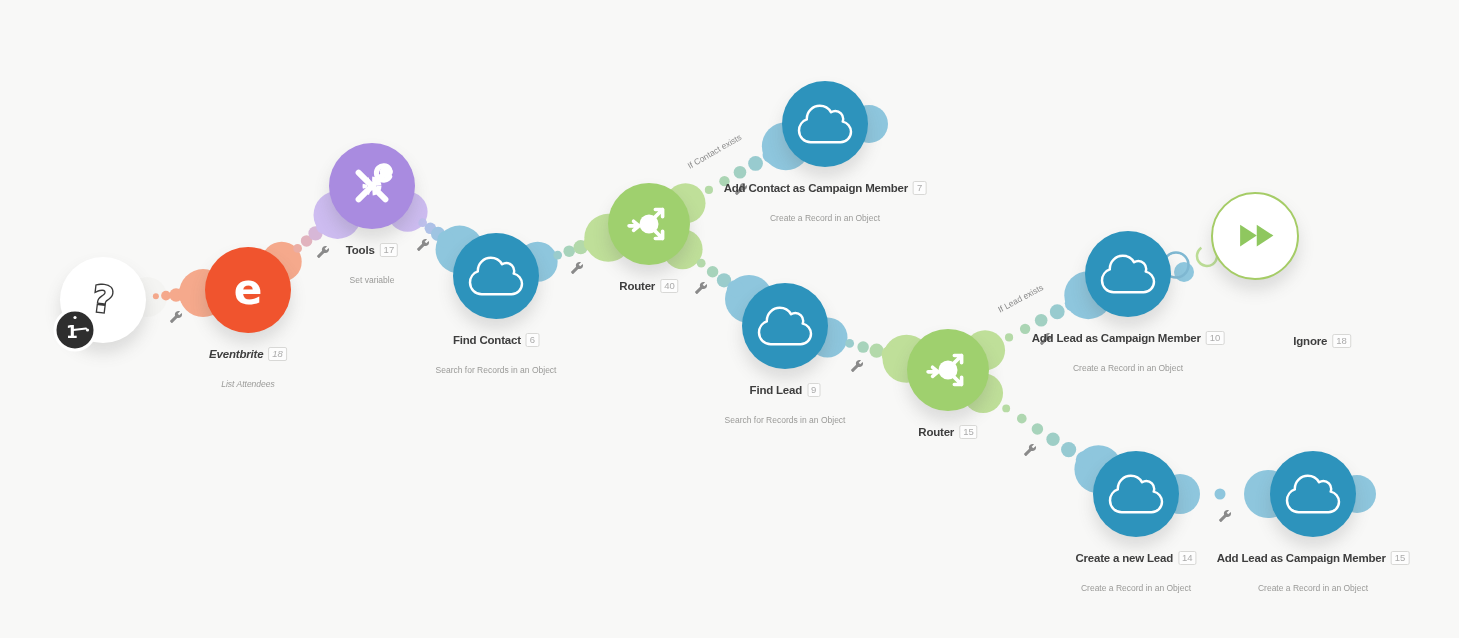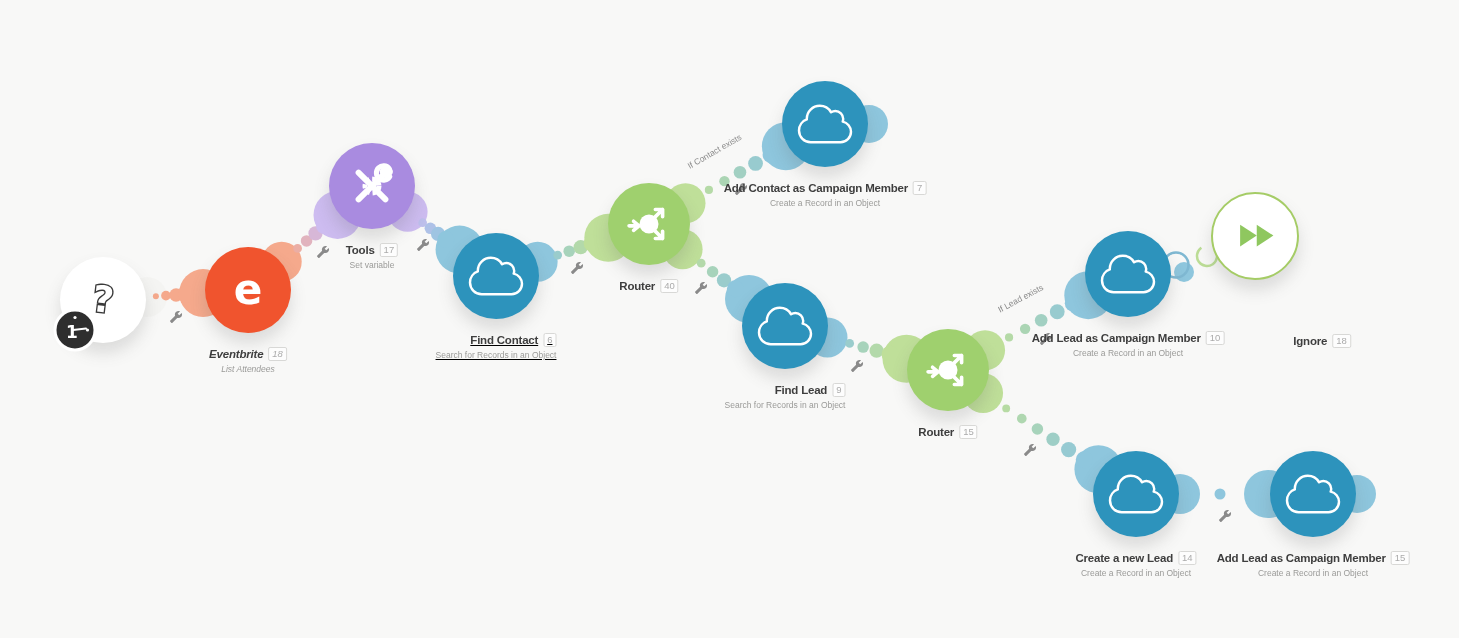--- a/index.html
+++ b/index.html
@@ -3,25 +3,25 @@
 <meta charset="utf-8">
 <style>
   html,body{margin:0;padding:0;background:#f8f8f7;font-family:"Liberation Sans",sans-serif;}
   #canvas{position:relative;width:1459px;height:638px;background:#f8f8f7;overflow:hidden;}
   #wires{position:absolute;left:0;top:0;z-index:1;}
   .node{position:absolute;border-radius:50%;display:flex;align-items:center;justify-content:center;
         box-shadow:0 10px 16px rgba(90,90,90,.18);z-index:2;box-sizing:border-box;}
   .node svg{display:block;overflow:visible;}
   .clock{position:absolute;width:46px;height:46px;z-index:3;}
   .module-label{position:absolute;transform:translateX(-50%);text-align:center;white-space:nowrap;z-index:4;}
-  .label-row{display:flex;align-items:center;justify-content:flex-end;gap:5px;}
+  .label-row{display:flex;align-items:center;justify-content:center;gap:5px;}
   .lbl{font-size:11.5px;font-weight:bold;color:#3E3E3E;letter-spacing:-0.2px;}
   .badge{font-size:9.5px;color:#ABABAB;border:1px solid #D8D8D6;border-radius:2px;padding:0 3px;
          line-height:12px;background:rgba(255,255,255,.7);font-weight:normal;}
-  .sub{font-size:8.5px;color:#9A9A98;margin-top:3px;}
+  .sub{font-size:8.5px;color:#9A9A98;margin-top:18px;}
   .conn-label{font-size:8.5px;fill:#8A8A8A;}
 </style>
 </head>
 <body>
 
 <div id="canvas">
   <svg id="wires" width="1459" height="638" viewBox="0 0 1459 638">
       <g>
         <circle cx="146.89573445061126" cy="296.9727079689234" r="20" fill="#F4F4F2"></circle>
         <circle cx="203.10663522096576" cy="293.096094122692" r="24" fill="#F5A98C"></circle>
@@ -180,21 +180,21 @@
         </div>
         <div class="sub">Set variable</div>
       </div>
       <div class="node" style="left: 453px; top: 233px; height: 86px; width: 86px; background: rgb(45, 147, 188);">
         <span>
           <svg viewBox="0 0 640 512" width="52" height="42" style="overflow:visible">
             <path d="M0 336c0 79.5 64.5 144 144 144h368c70.7 0 128-57.3 128-128 0-61.9-44-113.6-102.4-125.4 4.1-10.7 6.4-22.4 6.4-34.6 0-53-43-96-96-96-19.7 0-38.1 6-53.3 16.2C367 64.2 315.3 32 256 32c-88.4 0-160 71.6-160 160 0 2.7.1 5.4.2 8.1C40.2 219.8 0 273.2 0 336z" fill="none" stroke="#ffffff" stroke-width="30" stroke-linejoin="round"></path>
           </svg>
         </span>
       </div>
-      <div class="module-label" style="left: 496px; top: 333px; text-decoration: underline;">
+      <div class="module-label" style="left: 496px; top: 333px;">
         <div class="label-row">
           <span class="lbl">Find Contact</span>
           <span class="badge">6</span>
         </div>
         <div class="sub">Search for Records in an Object</div>
       </div>
       <div class="node" style="left: 608px; top: 183px; height: 82px; width: 82px; background: rgb(159, 208, 110);">
         <span>
           <svg viewBox="0 0 64 64" width="58" height="58">
             <circle cx="32" cy="32" r="10.5" fill="#ffffff"></circle>

